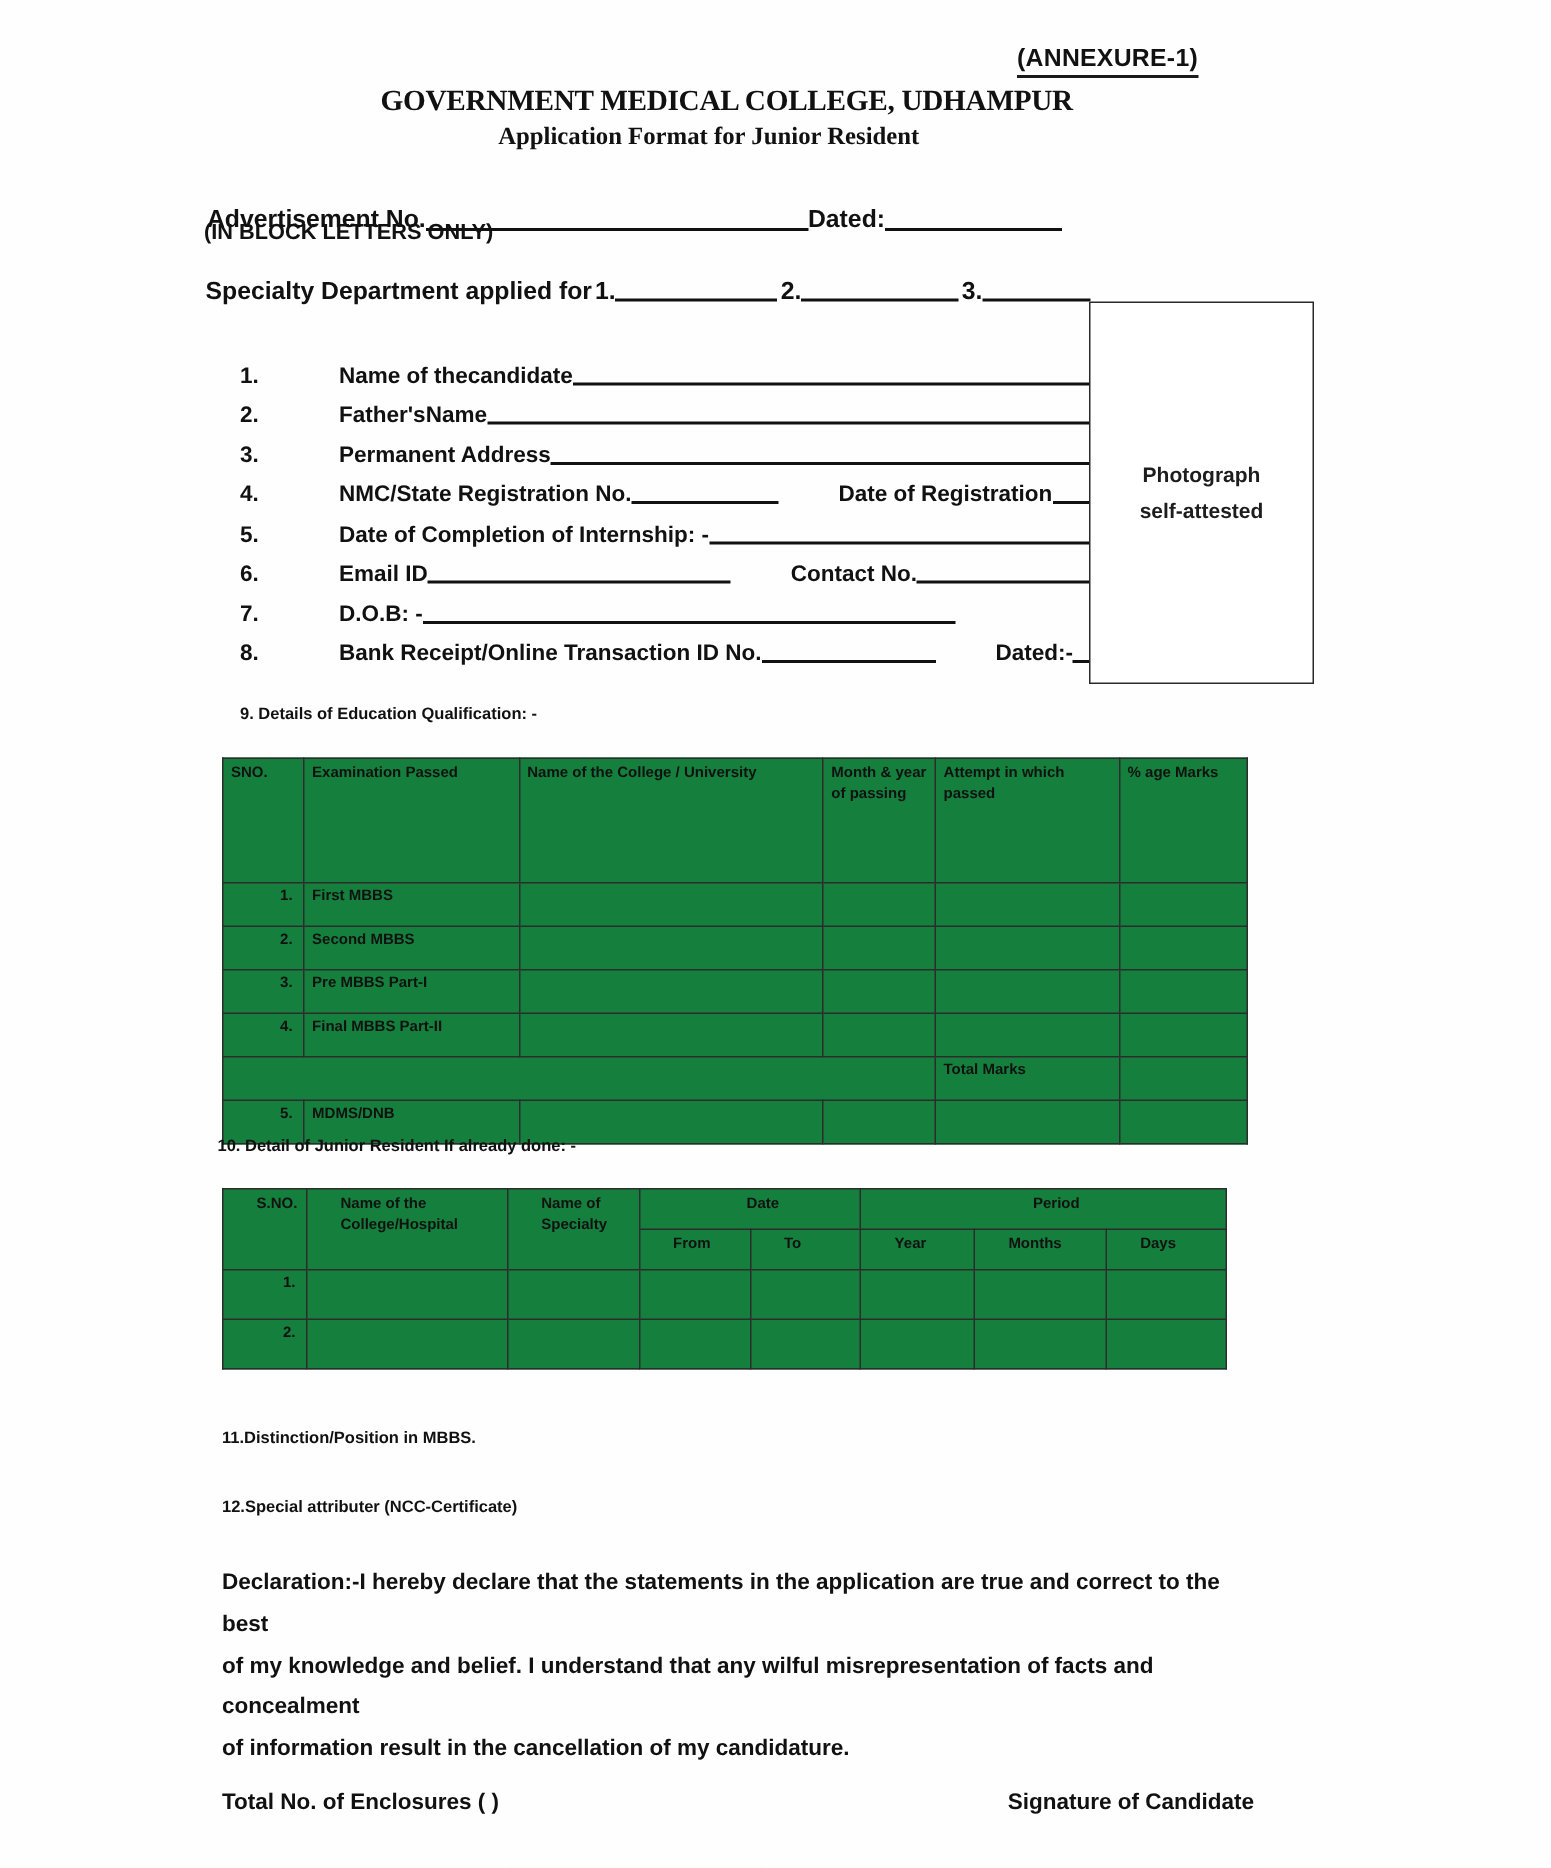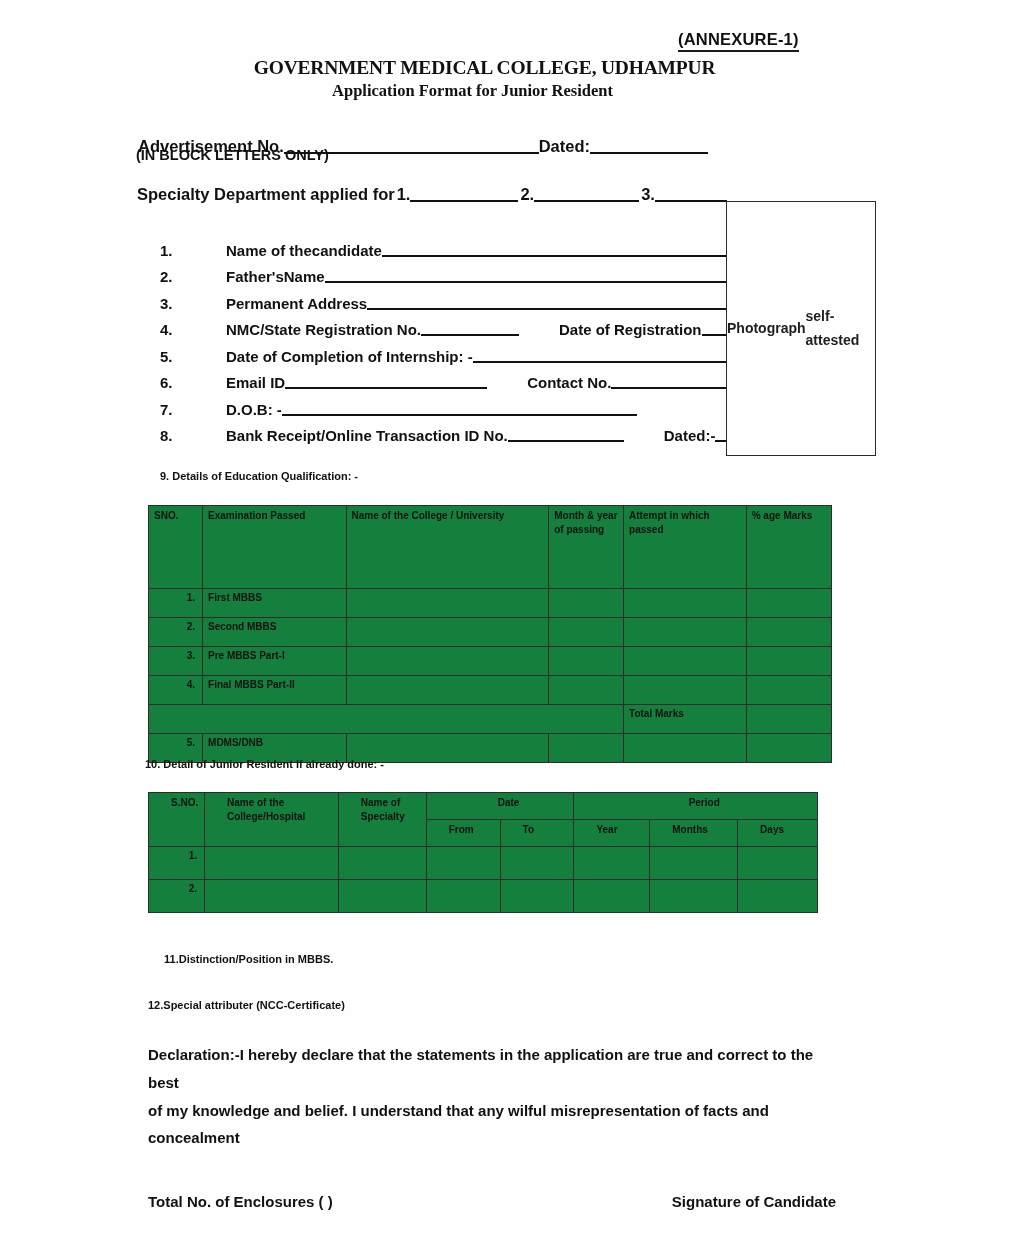--- a/index.html
+++ b/index.html
@@ -78,21 +78,21 @@
     font-weight: bold;
   }
 
   
   .specialty {
     position: absolute;
     left: 137px;
     top: 185px;
     width: 590px;
     display: flex;
-    align-items: center;
+    align-items: flex-start;
     font-size: 16.5px;
     font-weight: bold;
   }
   .specialty .num { white-space: nowrap; padding-left: 2px; }
 
   
   .list {
     position: absolute;
     left: 160px;
     top: 232px;
@@ -120,38 +120,38 @@
   
   .photo-box {
     position: absolute;
     left: 726px;
     top: 201px;
     width: 148px;
     height: 253px;
     border: 1.6px solid #2a2a2a;
     background: #ffffff;
     display: flex;
-    flex-direction: row;
+    flex-direction: column;
     align-items: center;
     justify-content: center;
     font-size: 14px;
     font-weight: bold;
     line-height: 1.7;
     color: #1d1d1d;
   }
 
   
   .sec-label {
     position: absolute;
     font-size: 11px;
     font-weight: bold;
   }
   #label9  { left: 160px; top: 470px; }
   #label10 { left: 145px; top: 758px; }
-  #label11 { left: 164px; top: 953px; }
+  #label11 { left: 148px; top: 953px; }
   #label12 { left: 148px; top: 999px; }
 
   
   table.form {
     position: absolute;
     border-collapse: collapse;
     font-size: 10px;
     font-weight: bold;
     background: #15803d;
   }
@@ -417,20 +417,21 @@
       </tr>
     </tbody>
   </table>
 
   <div class="sec-label" id="label11">11.Distinction/Position in MBBS.</div>
   <div class="sec-label" id="label12">12.Special attributer (NCC-Certificate)</div>
 
   <div class="declaration">
     <div>Declaration:-I hereby declare that the statements in the application are true and correct to the best</div>
     <div>of my knowledge and belief. I understand that any wilful misrepresentation of facts and concealment</div>
+    <div>of information result in the cancellation of my candidature.</div>
   </div>
 
   <div class="footer">
     <span>Total No. of Enclosures (          )</span>
     <span>Signature of Candidate</span>
   </div>
 
 </div>
 
 </body></html>

